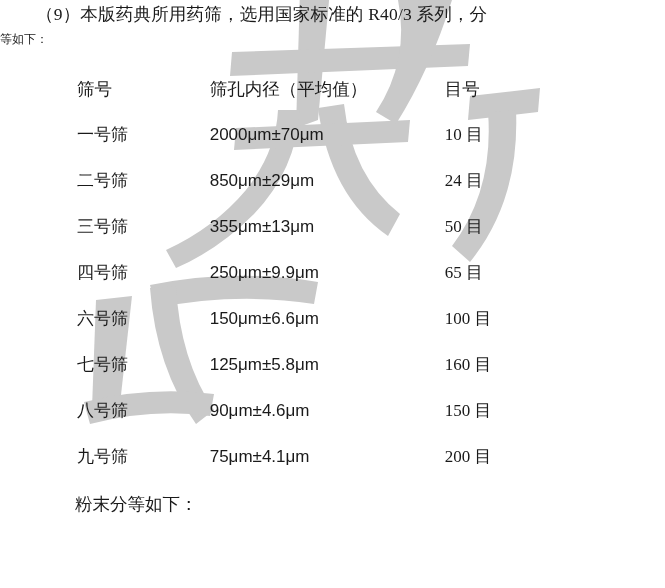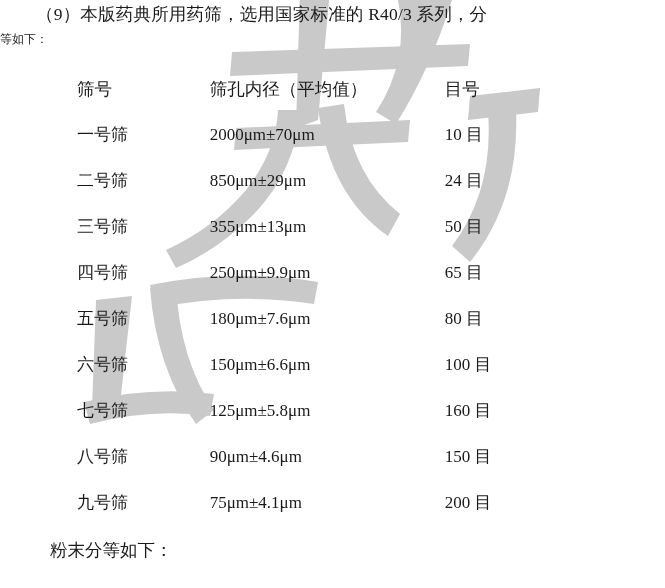--- a/index.html
+++ b/index.html
@@ -59,25 +59,25 @@
     padding: 0;
     height: 46px;
     vertical-align: middle;
     white-space: nowrap;
   }
   td.col-name { width: 175px; }
   td.col-size { width: 275px; }
   td.col-mesh { width: 160px; }
   .head td { font-size: 17.5px; }
   .num {
-    font-family: Liberation Serif, serif;
+    font-family: Liberation Sans, sans-serif;
   }
   .footer-line {
     margin-top: 12px;
-    margin-left: 50px;
+    margin-left: 75px;
     font-size: 17.5px;
   }
 </style>
 </head>
 <body>
 
 <div id="page">
 
   <svg id="watermark" viewBox="0 0 665 588" xmlns="http://www.w3.org/2000/svg">
     <g fill="#c9c9c9">
@@ -125,25 +125,20 @@
           <td class="col-name">三号筛</td>
           <td class="col-size num">355μm±13μm</td>
           <td class="col-mesh">50 目</td>
         </tr>
         <tr>
           <td class="col-name">四号筛</td>
           <td class="col-size num">250μm±9.9μm</td>
           <td class="col-mesh">65 目</td>
         </tr>
         <tr>
-          <td class="col-name">五号筛</td>
-          <td class="col-size num">180μm±7.6μm</td>
-          <td class="col-mesh">80 目</td>
-        </tr>
-        <tr>
           <td class="col-name">六号筛</td>
           <td class="col-size num">150μm±6.6μm</td>
           <td class="col-mesh">100 目</td>
         </tr>
         <tr>
           <td class="col-name">七号筛</td>
           <td class="col-size num">125μm±5.8μm</td>
           <td class="col-mesh">160 目</td>
         </tr>
         <tr>

